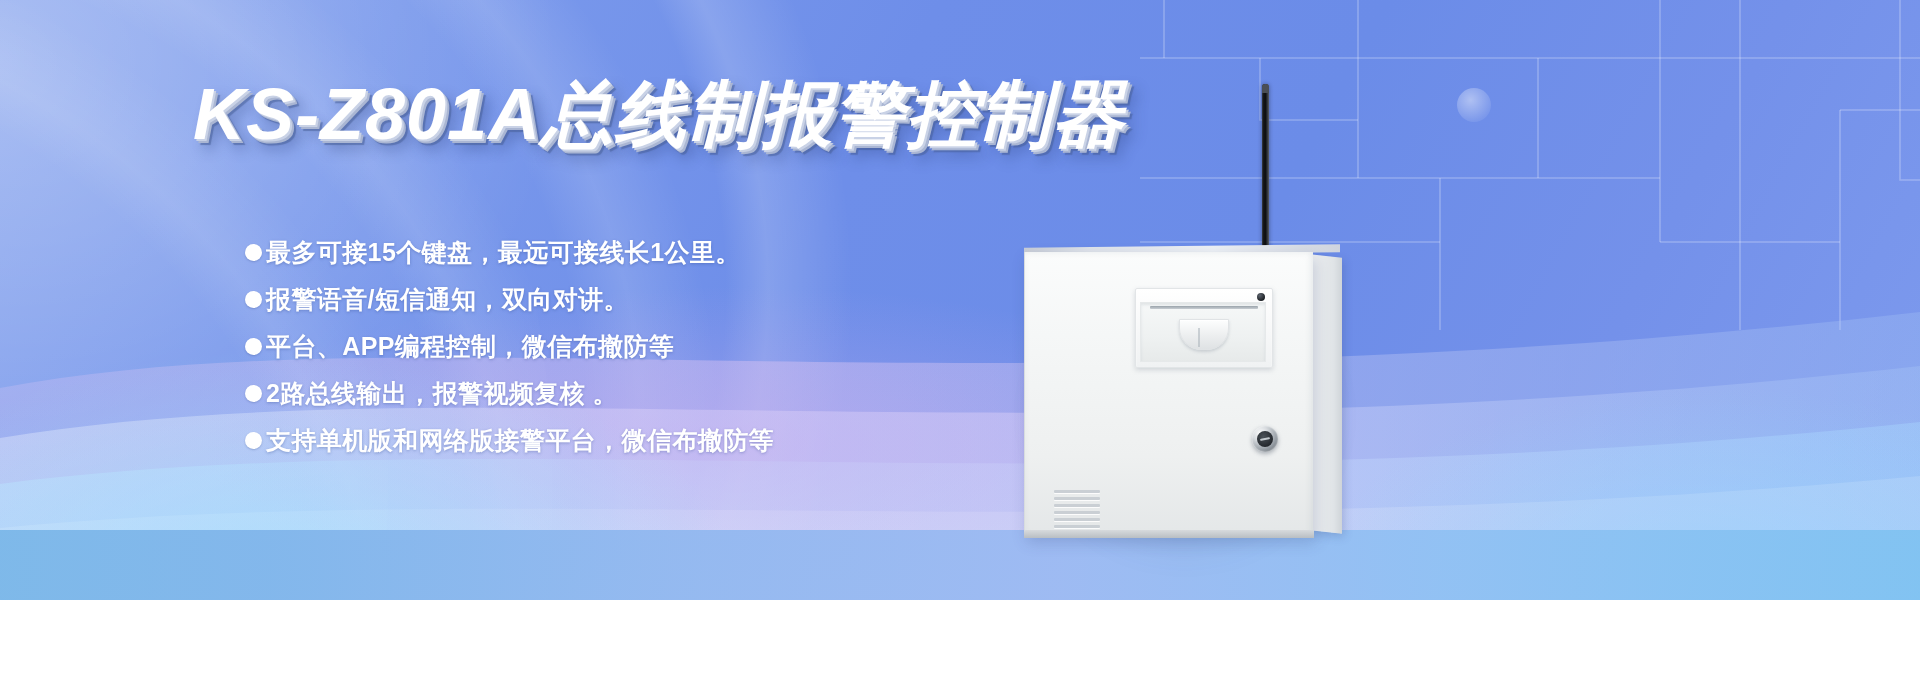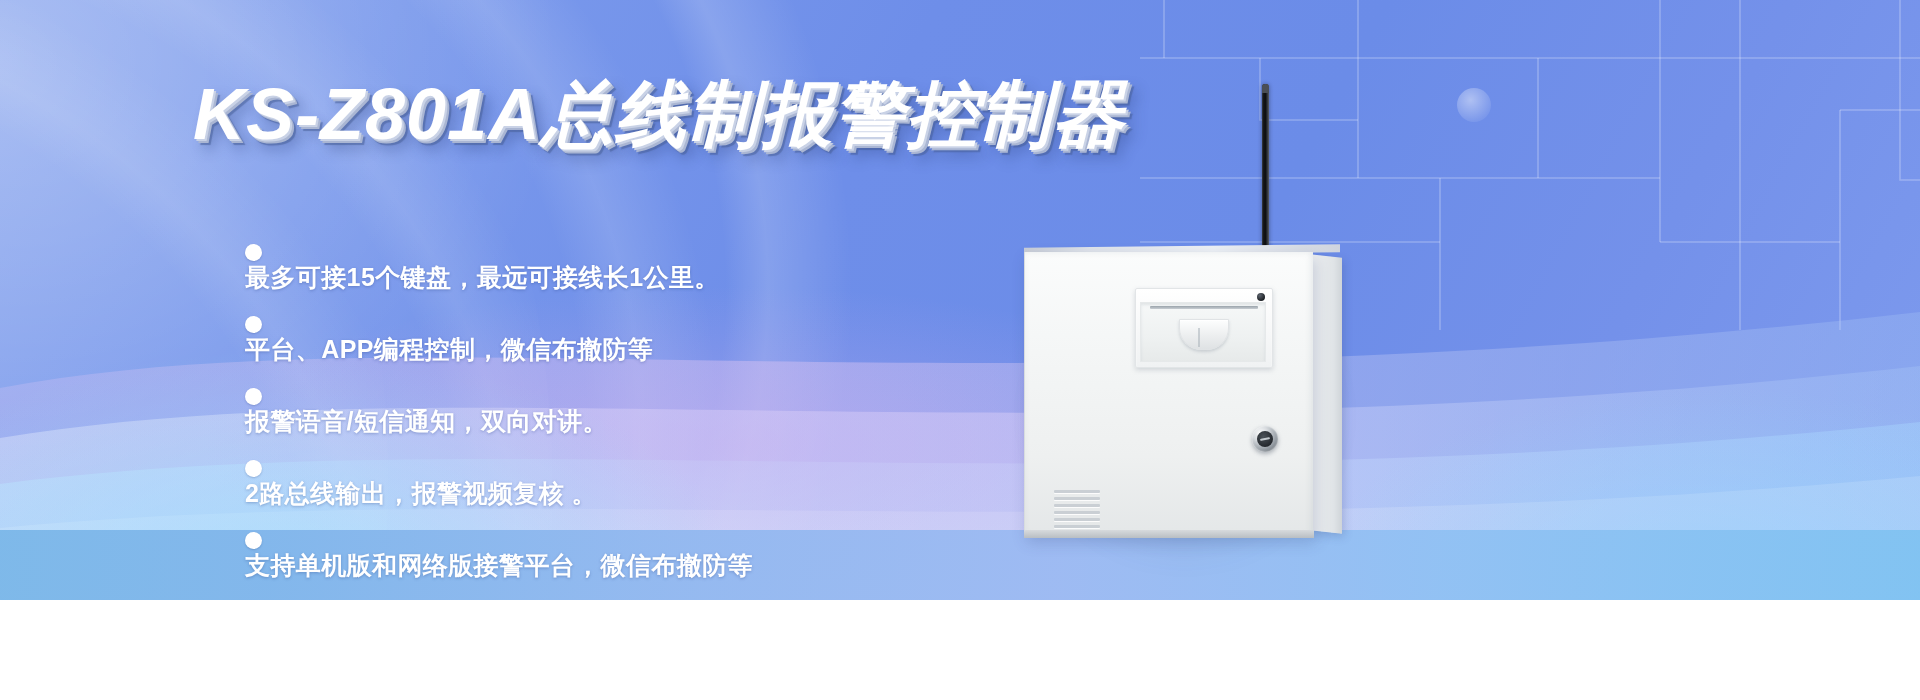--- a/index.html
+++ b/index.html
@@ -50,21 +50,21 @@
     letter-spacing:1px;color:#ffffff;white-space:nowrap;
     text-shadow:
       2px 2px 0 #c9d2e6,
       4px 4px 0 #aab6d3,
       6px 6px 1px rgba(70,92,150,.55),
       9px 10px 14px rgba(40,60,120,.38);
   }
 
   
   .features{position:absolute;left:245px;top:236px;}
-  .feature{display:flex;align-items:flex-start;margin-bottom:14px;flex-direction:column;}
+  .feature{display:flex;align-items:flex-start;margin-bottom:14px;}
   .dot{
     flex:0 0 auto;width:17px;height:17px;border-radius:50%;background:#fff;
     margin-top:8px;margin-right:4px;box-shadow:0 1px 2px rgba(35,60,120,.25);
   }
   .ftext{
     font-size:25px;line-height:1.32;color:#ffffff;font-weight:700;
     letter-spacing:.4px;white-space:nowrap;
     text-shadow:0 1px 3px rgba(40,65,135,.35);
   }
 
@@ -248,25 +248,25 @@
 
   <div class="title">KS-Z801A总线制报警控制器</div>
 
   <div class="features">
     <div class="feature">
       <span class="dot"></span>
       <span class="ftext">最多可接15个键盘，最远可接线长1公里。</span>
     </div>
     <div class="feature">
       <span class="dot"></span>
+      <span class="ftext">报警语音/短信通知，双向对讲。</span>
+    </div>
+    <div class="feature">
+      <span class="dot"></span>
       <span class="ftext">平台、APP编程控制，微信布撤防等</span>
-    </div>
-    <div class="feature">
-      <span class="dot"></span>
-      <span class="ftext">报警语音/短信通知，双向对讲。</span>
     </div>
     <div class="feature">
       <span class="dot"></span>
       <span class="ftext">2路总线输出，报警视频复核 。</span>
     </div>
     <div class="feature">
       <span class="dot"></span>
       <span class="ftext">支持单机版和网络版接警平台，微信布撤防等</span>
     </div>
   </div>

